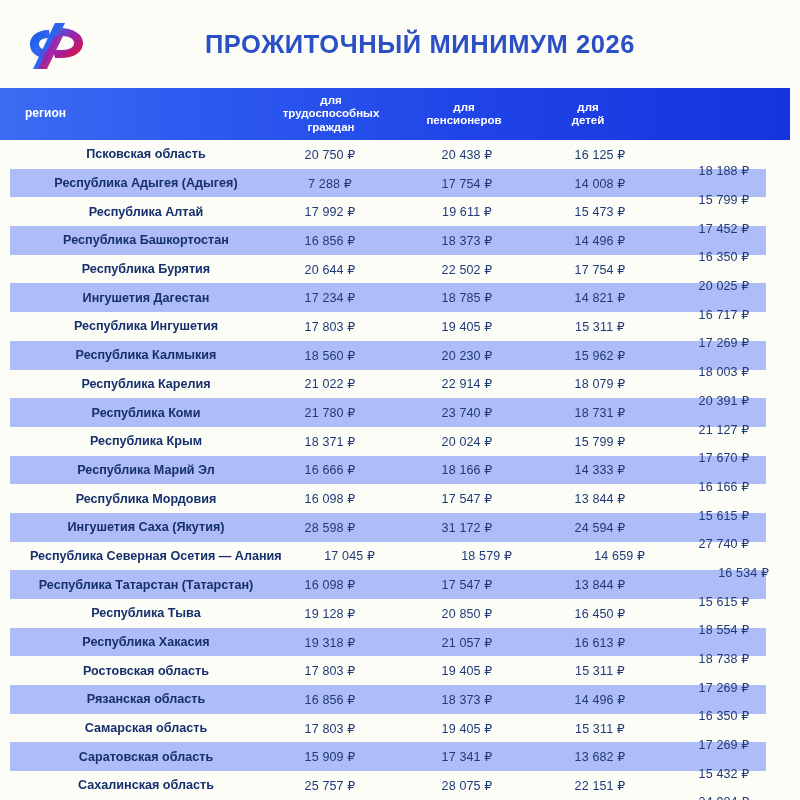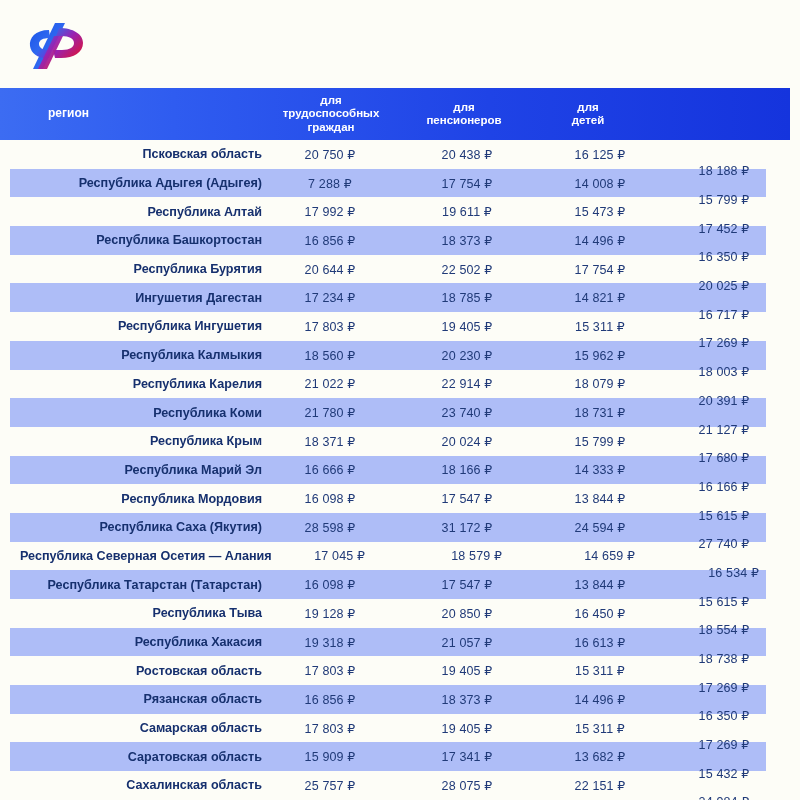--- a/index.html
+++ b/index.html
@@ -70,21 +70,21 @@
     font-weight: bold;
     line-height: 13.5px;
     text-align: center;
     box-sizing: border-box;
     white-space: pre-line;
   }
 
   .th.region {
     flex: 0 0 262px;
     text-align: left;
-    padding-left: 48px;
+    padding-left: 25px;
     font-size: 12px;
     font-weight: bold;
   }
   .th.c1 { flex: 0 0 136px; }
   .th.c2 { flex: 0 0 138px; }
   .th.c3 { flex: 0 0 128px; }
   .th.c4 { flex: 0 0 120px; }
 
   
   .tbody {
@@ -118,22 +118,22 @@
     z-index: 1;
     box-sizing: border-box;
     color: #1b3473;
     font-size: 12.5px;
     text-align: center;
     white-space: nowrap;
   }
 
   .cell.region {
     flex: 0 0 262px;
-    text-align: right;
-    padding-left: 20px;
+    text-align: center;
+    padding-left: 30px;
     font-weight: bold;
     font-size: 12.6px;
     color: #16306e;
   }
   .cell.c1 { flex: 0 0 136px; }
   .cell.c2 { flex: 0 0 138px; }
   .cell.c3 { flex: 0 0 128px; }
   .cell.c4 { flex: 0 0 120px; margin-top: 33px; }
 
   .cell.num {
@@ -161,20 +161,21 @@
             <stop offset="45%" stop-color="#9a22b0"></stop>
             <stop offset="100%" stop-color="#e3122b"></stop>
           </linearGradient>
         </defs>
         <path d="M30 3 L40 3 L18 49 L8 49 Z" fill="url(#lgA)"></path>
         <path d="M24 10 C10 10 4 18 5 26 C6 34 14 39 24 38 L26 30 C19 31 14 28 14 24 C14 20 18 18 25 18 Z" fill="url(#lgA)"></path>
         <path d="M34 8 C48 8 58 14 58 23 C58 32 49 38 36 38 L30 38 L28 30 L37 30 C45 30 49 27 49 23 C49 19 45 16 36 16 L31 16 Z" fill="url(#lgB)"></path>
         <path d="M29 16 L38 16 L22 49 L13 49 Z" fill="url(#lgB)" opacity="0.95"></path>
       </svg>
     </span>
+    <div class="headline">ПРОЖИТОЧНЫЙ МИНИМУМ 2026</div>
   </div>
 
   <div class="thead">
     <div class="th region">регион</div>
     <div class="th c2">для
 трудоспособных
 граждан</div>
     <div class="th c3">для
 пенсионеров</div>
     <div class="th c4">для
@@ -261,41 +262,41 @@
         <div class="cell c2 num">23 740 ₽</div>
         <div class="cell c3 num">18 731 ₽</div>
         <div class="cell c4 num">21 127 ₽</div>
       </div>
       <div class="row">
         <div class="stripe"></div>
         <div class="cell region">Республика Крым</div>
         <div class="cell c1 num">18 371 ₽</div>
         <div class="cell c2 num">20 024 ₽</div>
         <div class="cell c3 num">15 799 ₽</div>
-        <div class="cell c4 num">17 680 ₽</div>
+        <div class="cell c4 num">17 670 ₽</div>
       </div>
       <div class="row alt">
         <div class="stripe"></div>
         <div class="cell region">Республика Марий Эл</div>
         <div class="cell c1 num">16 666 ₽</div>
         <div class="cell c2 num">18 166 ₽</div>
         <div class="cell c3 num">14 333 ₽</div>
         <div class="cell c4 num">16 166 ₽</div>
       </div>
       <div class="row">
         <div class="stripe"></div>
         <div class="cell region">Республика Мордовия</div>
         <div class="cell c1 num">16 098 ₽</div>
         <div class="cell c2 num">17 547 ₽</div>
         <div class="cell c3 num">13 844 ₽</div>
         <div class="cell c4 num">15 615 ₽</div>
       </div>
       <div class="row alt">
         <div class="stripe"></div>
-        <div class="cell region">Республика Саха (Якутия)</div>
+        <div class="cell region">Ингушетия Саха (Якутия)</div>
         <div class="cell c1 num">28 598 ₽</div>
         <div class="cell c2 num">31 172 ₽</div>
         <div class="cell c3 num">24 594 ₽</div>
         <div class="cell c4 num">27 740 ₽</div>
       </div>
       <div class="row">
         <div class="stripe"></div>
         <div class="cell region">Республика Северная Осетия — Алания</div>
         <div class="cell c1 num">17 045 ₽</div>
         <div class="cell c2 num">18 579 ₽</div>

